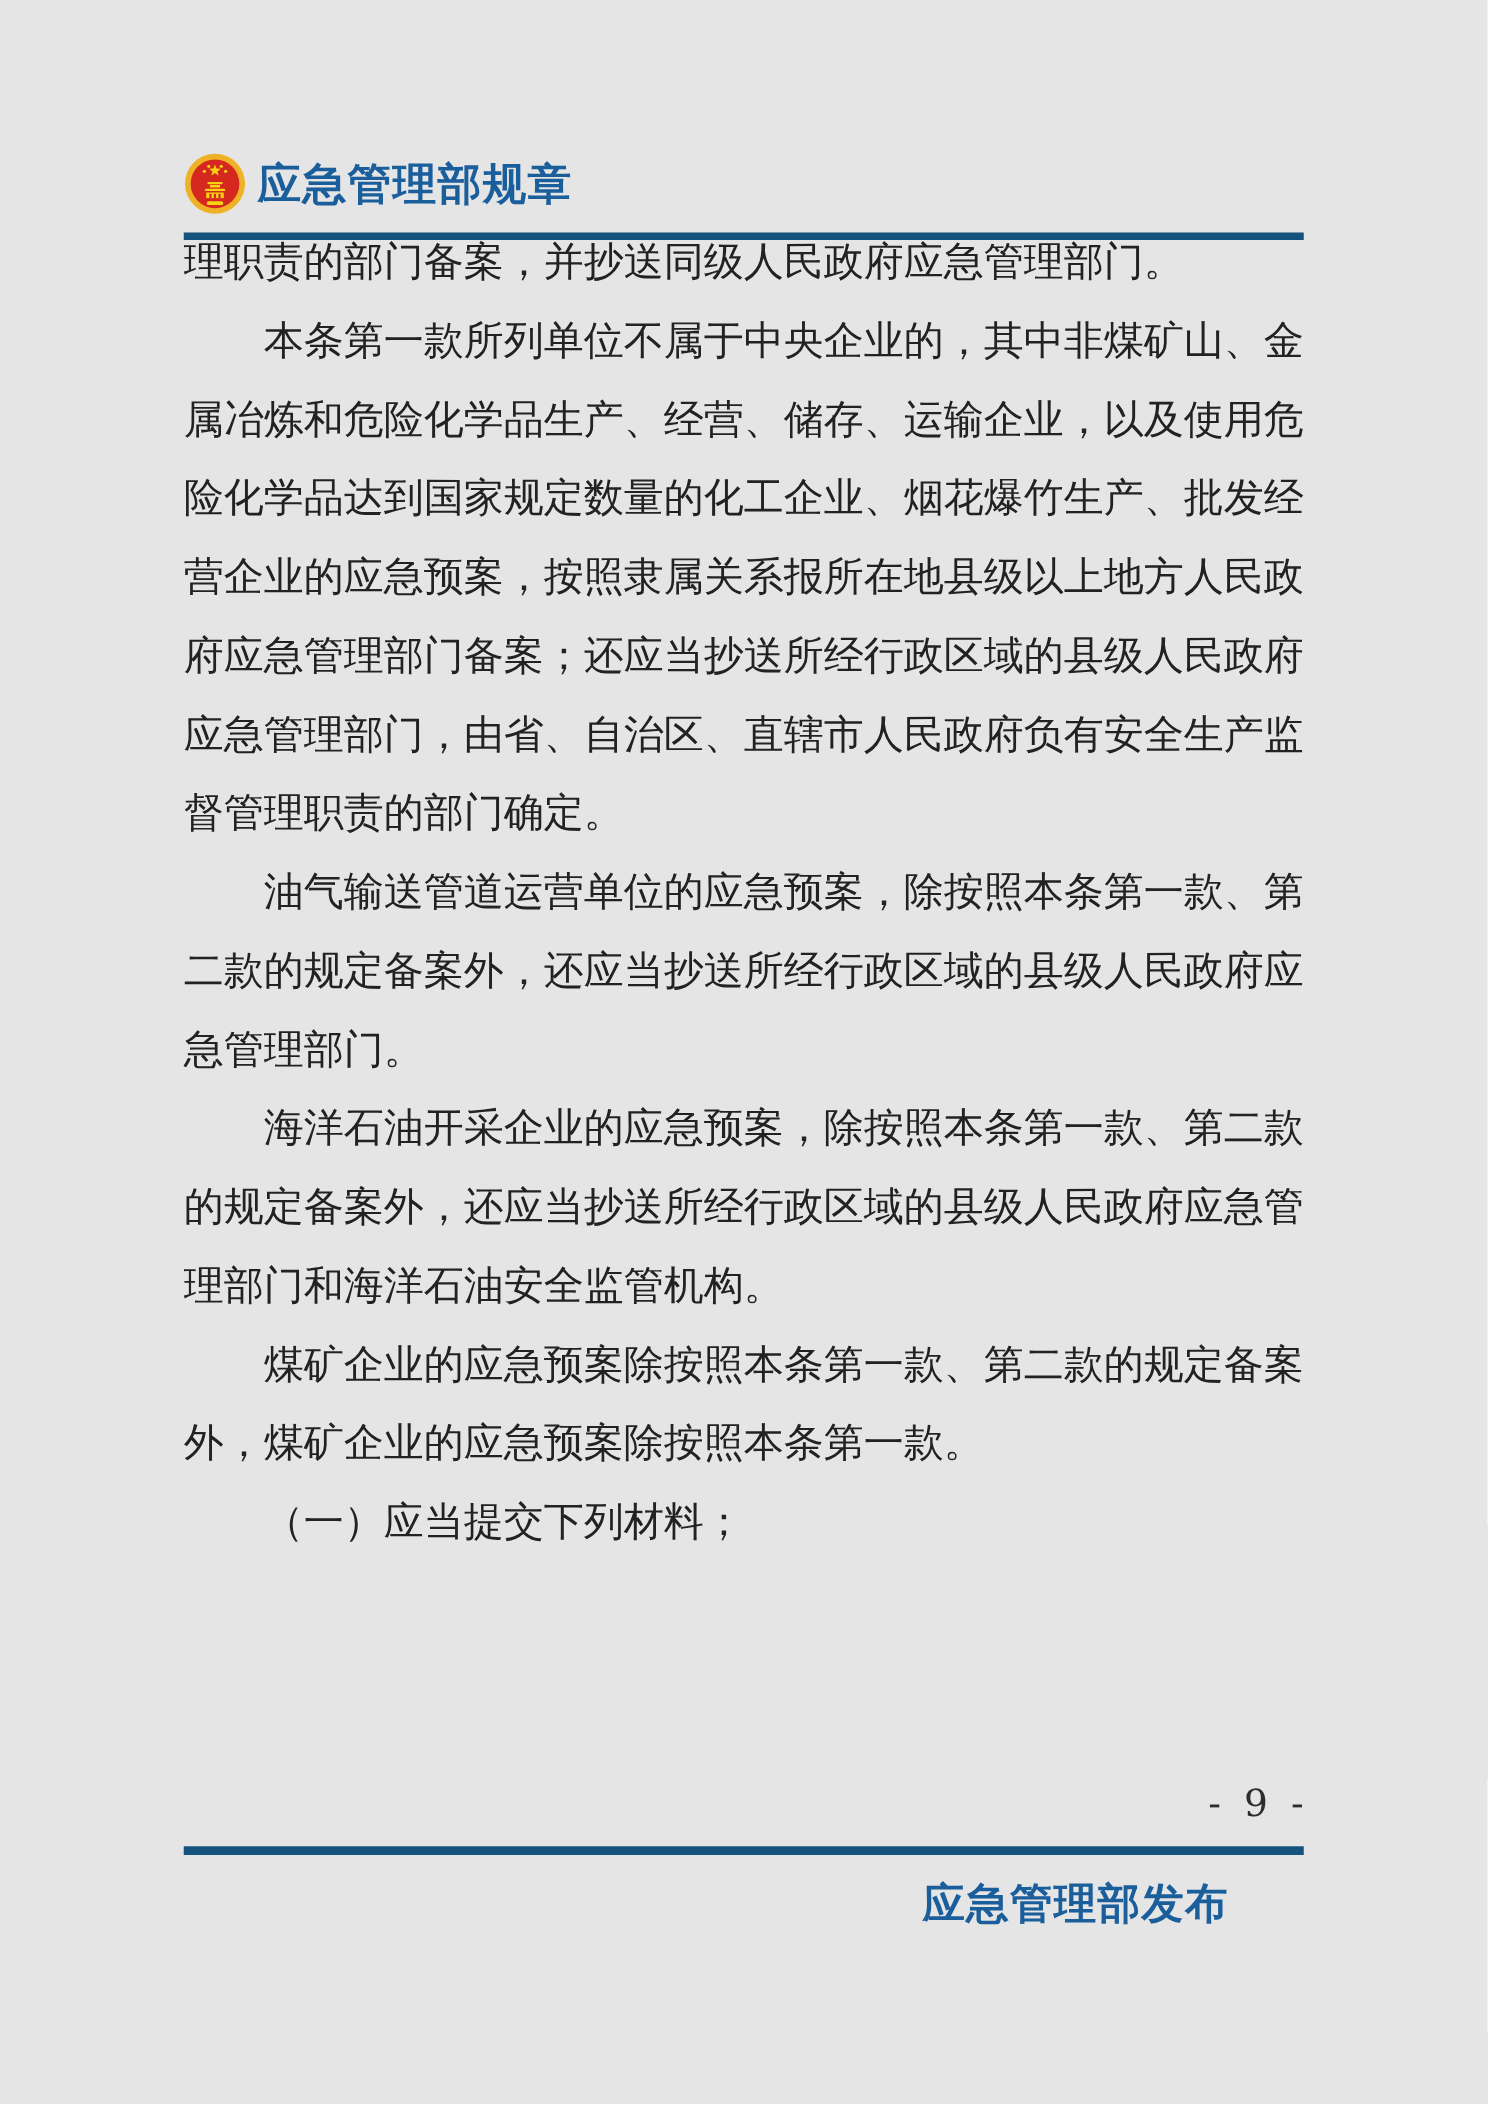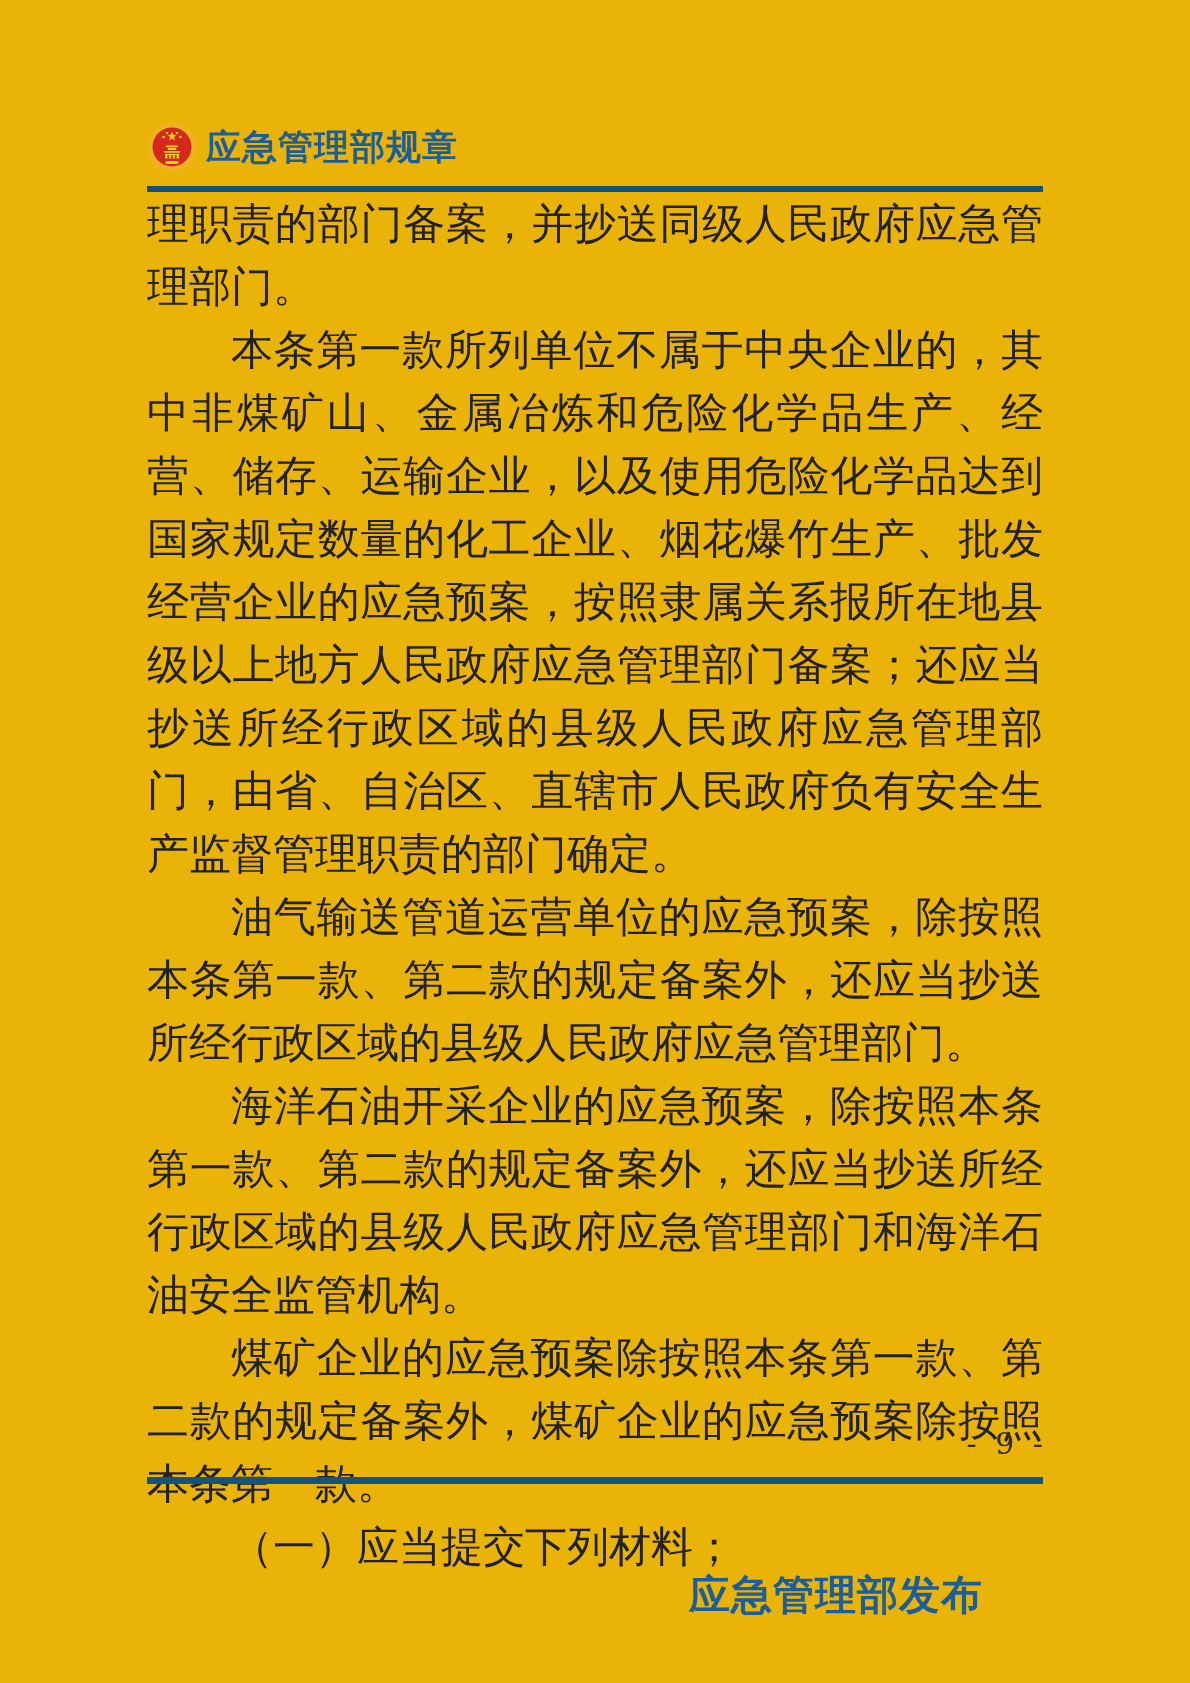--- a/index.html
+++ b/index.html
@@ -1,20 +1,20 @@
 <!DOCTYPE html>
 <html><head>
 <meta charset="utf-8">
 <style>
   html, body { margin: 0; padding: 0; background: #ffffff; }
   .page {
     position: relative;
     width: 1190px;
     height: 1683px;
-    background: #eab308;
+    background: #e5e5e5;
     overflow: hidden;
     font-family: "Liberation Serif", serif;
   }
   .header {
     position: absolute;
     left: 147px;
     top: 122px;
     display: flex;
     align-items: center;
     gap: 9px;
@@ -33,52 +33,52 @@
     left: 147px;
     width: 896px;
     height: 6px;
     background: #14537d;
   }
   .header-rule { top: 186px; }
   .footer-rule { top: 1477px; height: 7px; }
   .body-text {
     position: absolute;
     left: 147px;
-    top: 196px;
+    top: 178px;
     width: 896px;
-    font-size: 42px;
+    font-size: 32px;
     line-height: 63px;
     color: #222222;
     text-align: justify;
-    font-family: Liberation Mono, monospace;
+    font-family: Liberation Sans, sans-serif;
   }
   .para { margin: 0; }
   .para.indent { text-indent: 2em; }
   .article-no {
     font-weight: bold;
     margin-right: 0.95em;
   }
   .page-number {
     position: absolute;
     top: 1426px;
     left: 843px;
     width: 200px;
     text-align: right;
     font-size: 30px;
     color: #2d2d2d;
     word-spacing: 9px;
     font-family: "DejaVu Serif", serif;
   }
   .publisher {
     position: absolute;
-    top: 1568px;
+    top: 1500px;
     left: 443px;
     width: 540px;
     text-align: right;
-    font-size: 41px;
+    font-size: 34px;
     font-weight: bold;
     color: #1b5e9c;
     letter-spacing: 1px;
     font-family: "Liberation Serif", serif;
   }
 </style>
 </head>
 <body>
 
 <div class="page">

